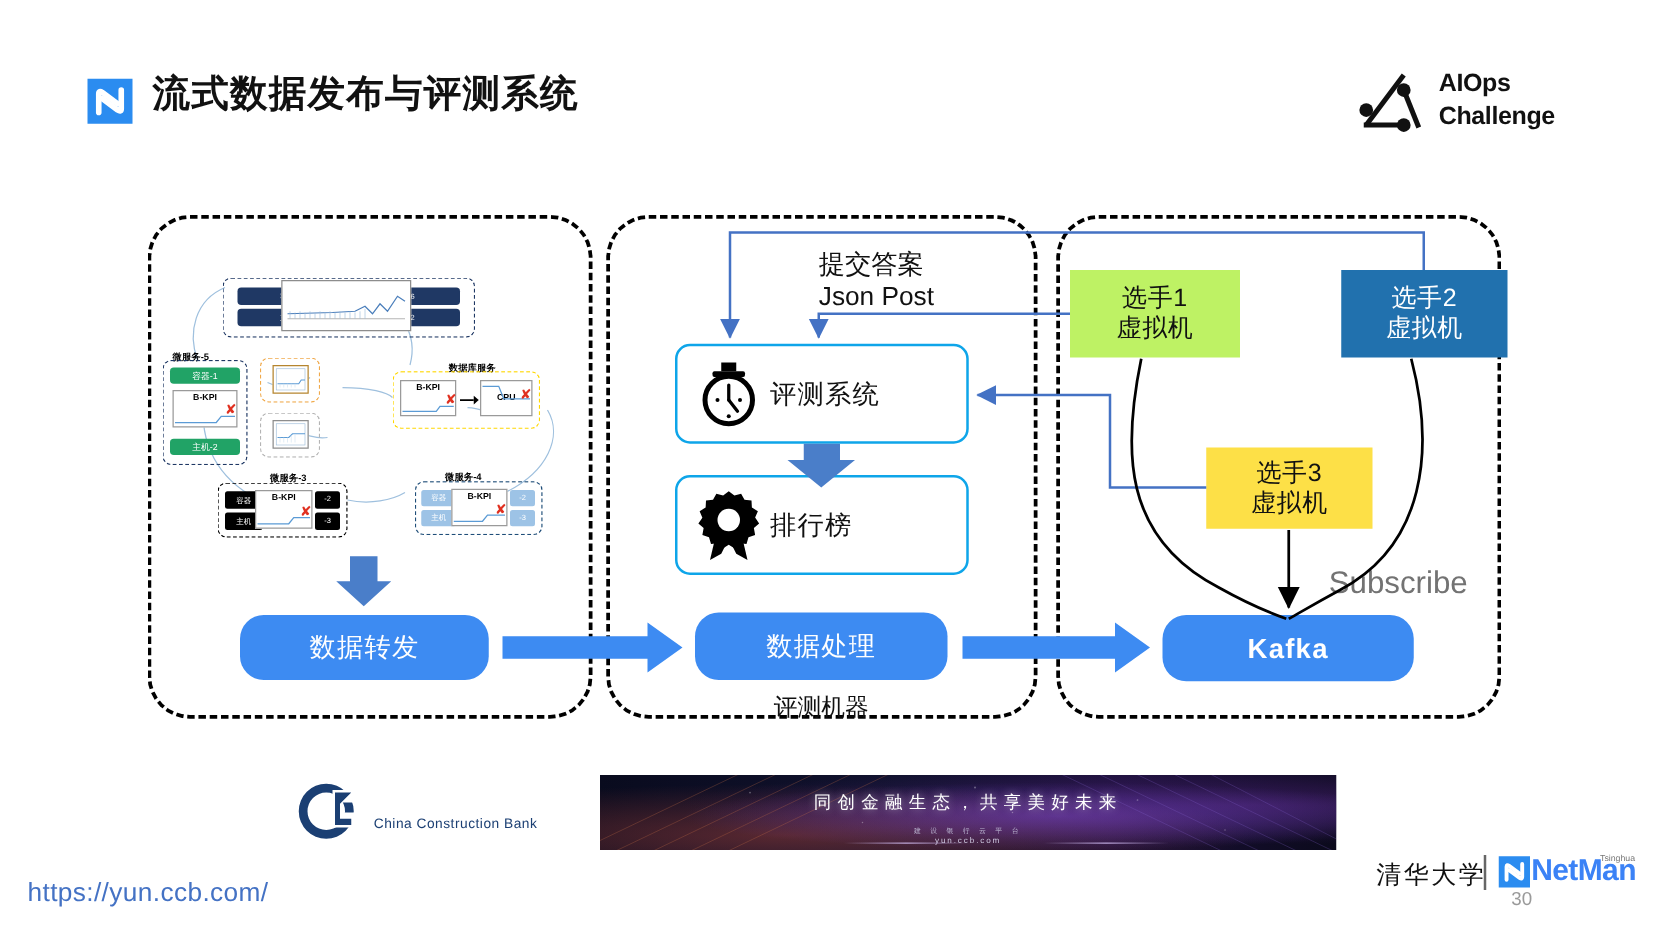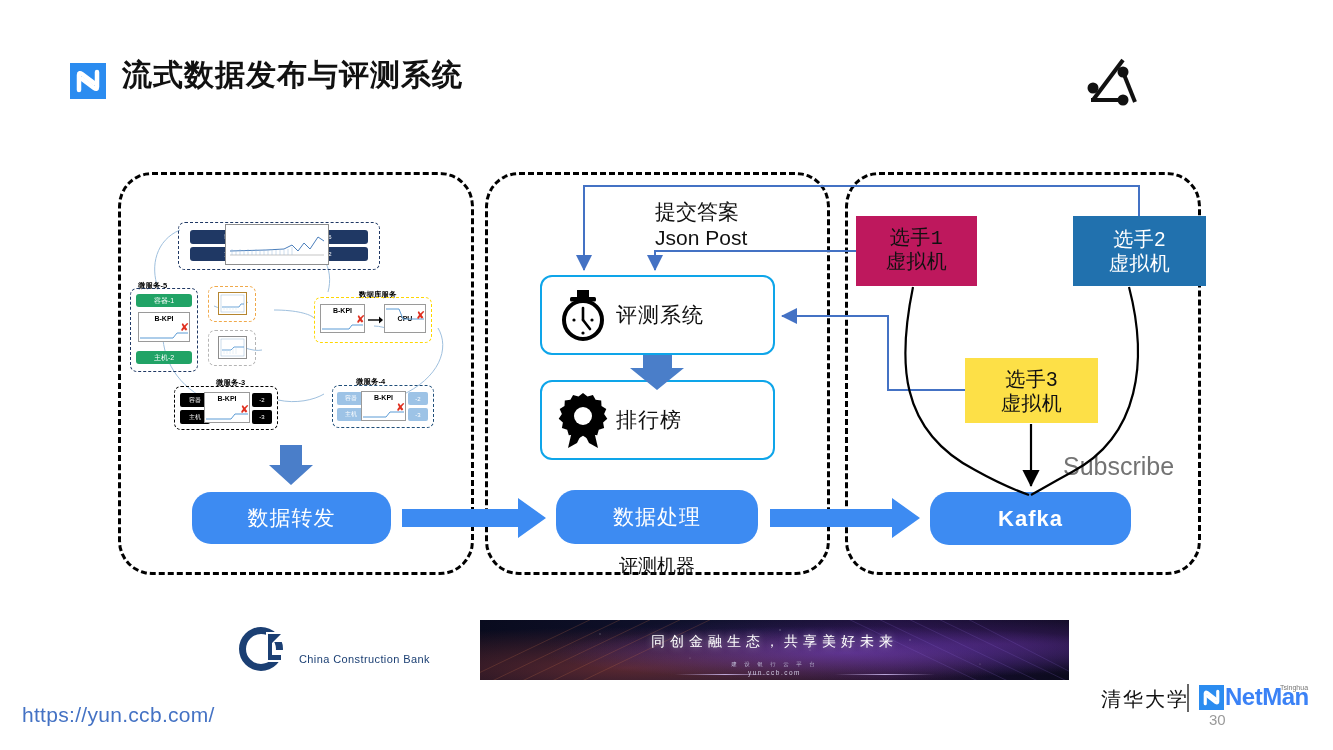--- a/index.html
+++ b/index.html
@@ -71,22 +71,22 @@
   #submit-text {
     left:655px; top:199px; font-size:21px; line-height:1.22; color:#111;
     white-space:pre-line;
   }
 
   
   .playerbox {
     display:flex; flex-direction:column; align-items:center; justify-content:center;
     font-size:20px; line-height:1.2; letter-spacing:0.5px;
   }
-  #box-player1 { left:856px; top:216px; width:121px; height:70px;
-                 background:#be185d; color:#111;font-family:Liberation Mono, monospace; }
+  #box-player1 { left:856px; top:216px; width:136px; height:70px;
+                 background:#bef264; color:#111; }
   #box-player2 { left:1073px; top:216px; width:133px; height:70px;
                  background:#2171ae; color:#fff; }
   #box-player3 { left:965px; top:358px; width:133px; height:65px;
                  background:#fde047; color:#111; }
   #label-subscribe { left:1063px; top:452px; font-size:25px; color:#737373; }
 
   
   #wires { left:0; top:0; width:1333px; height:750px; pointer-events:none; }
 
   
@@ -206,20 +206,24 @@
 <div class="abs" id="aiops-logo">
   <div class="glyph">
     <svg width="62" height="56" viewBox="0 0 62 56">
       <line x1="10" y1="46" x2="40" y2="6" stroke="#111" stroke-width="4"></line>
       <line x1="40" y1="18" x2="52" y2="48" stroke="#111" stroke-width="4"></line>
       <line x1="8" y1="46" x2="40" y2="46" stroke="#111" stroke-width="4"></line>
       <circle cx="10" cy="34" r="5.5" fill="#111"></circle>
       <circle cx="40" cy="18" r="5.5" fill="#111"></circle>
       <circle cx="40" cy="46" r="5.5" fill="#111"></circle>
     </svg>
+  </div>
+  <div class="txt">
+    <div>AIOps</div>
+    <div>Challenge</div>
   </div>
 </div>
 
 <div class="abs region" id="region-left"></div>
 <div class="abs region" id="region-middle"></div>
 <div class="abs region" id="region-right"></div>
 
 <div class="abs" id="left-detail">
 
   <svg width="340" height="250" style="position:absolute;left:0;top:0;">

